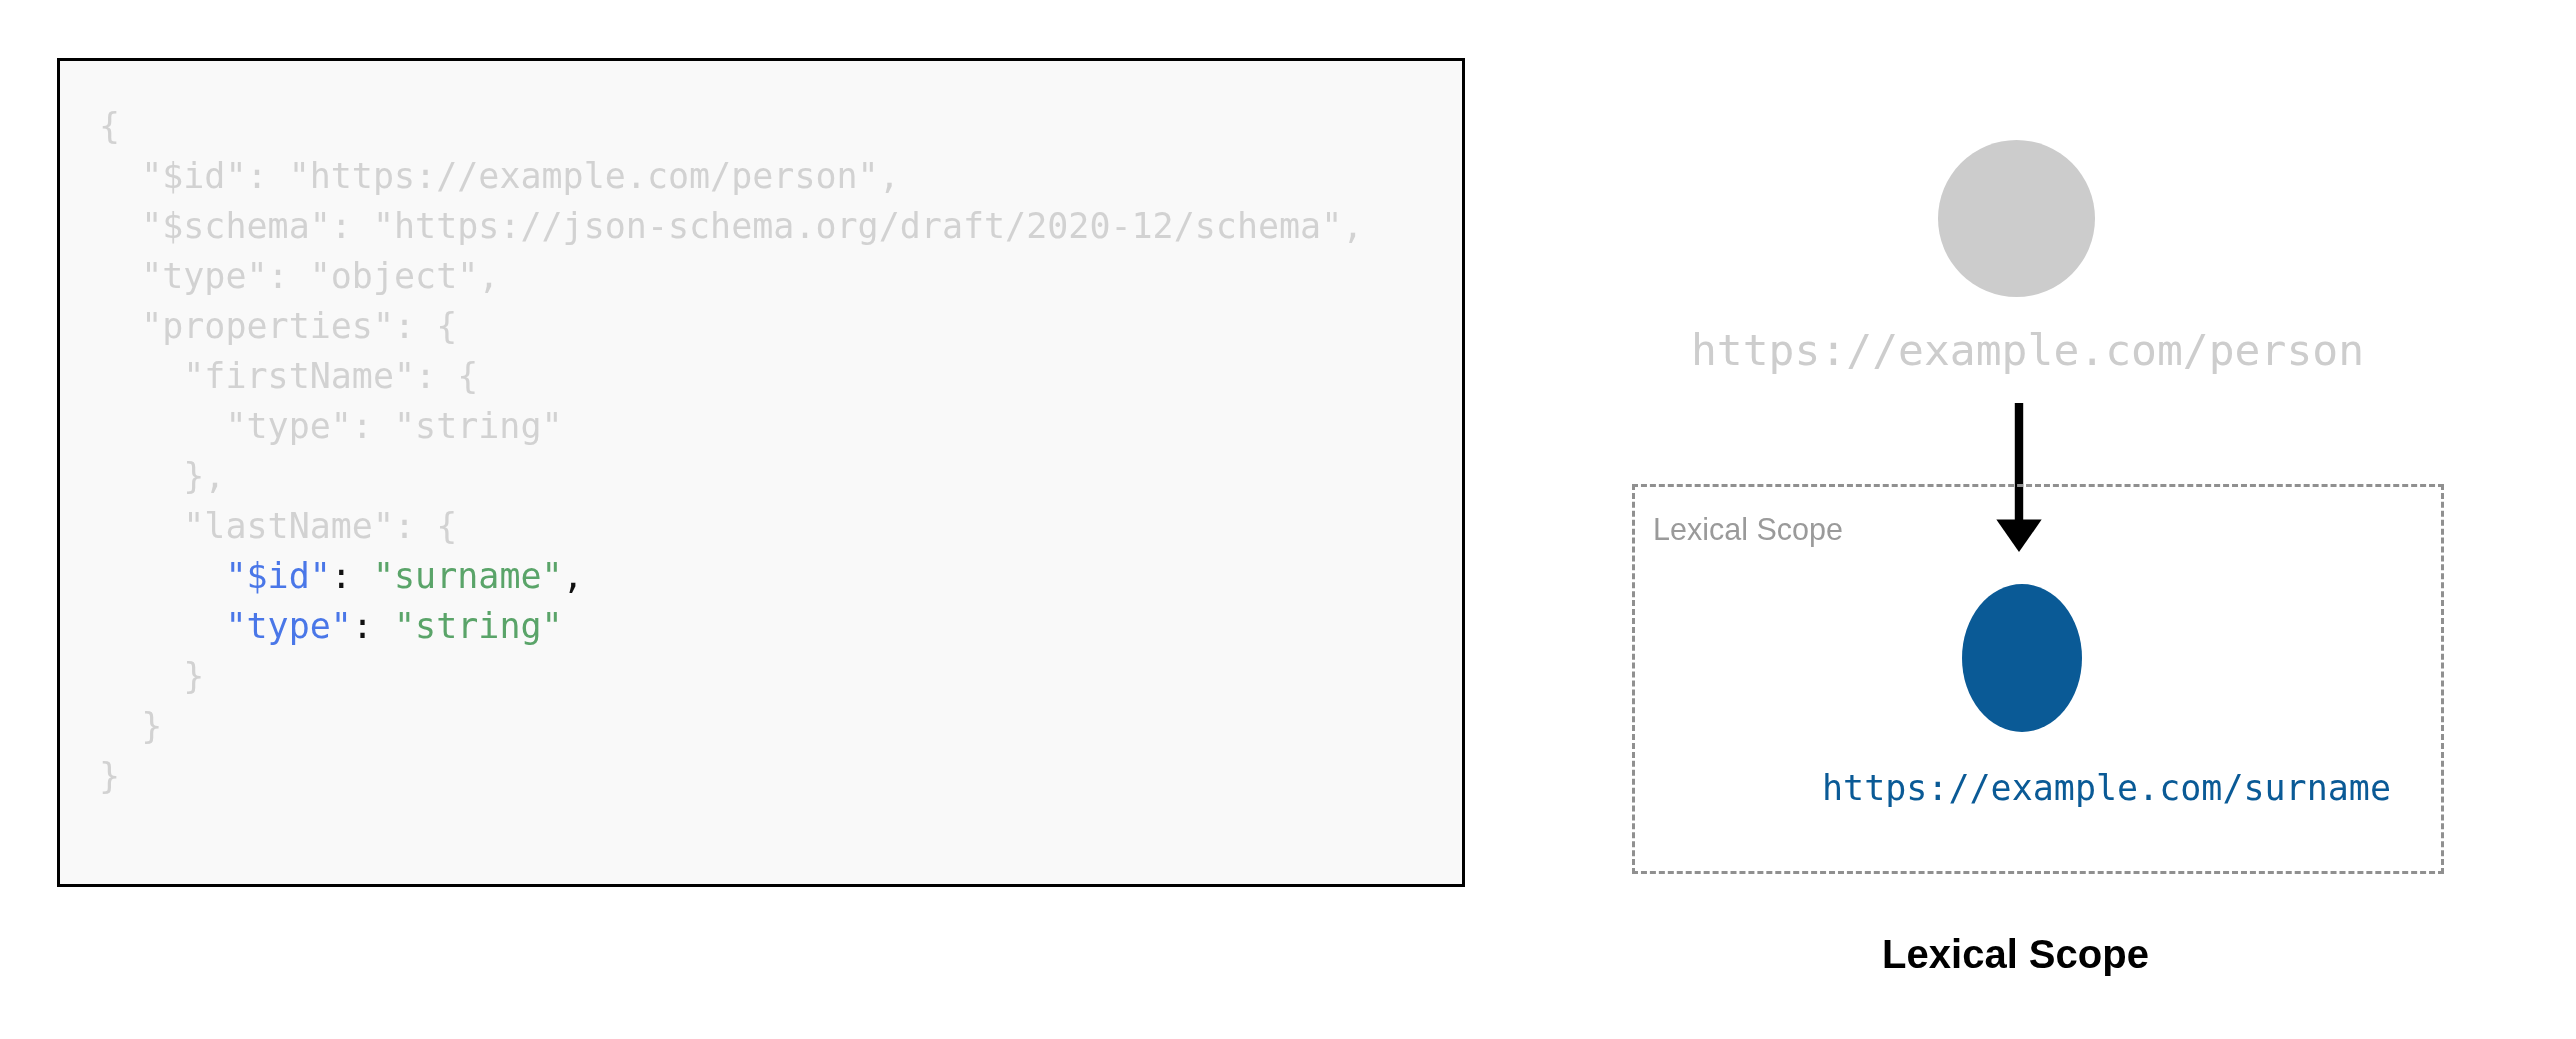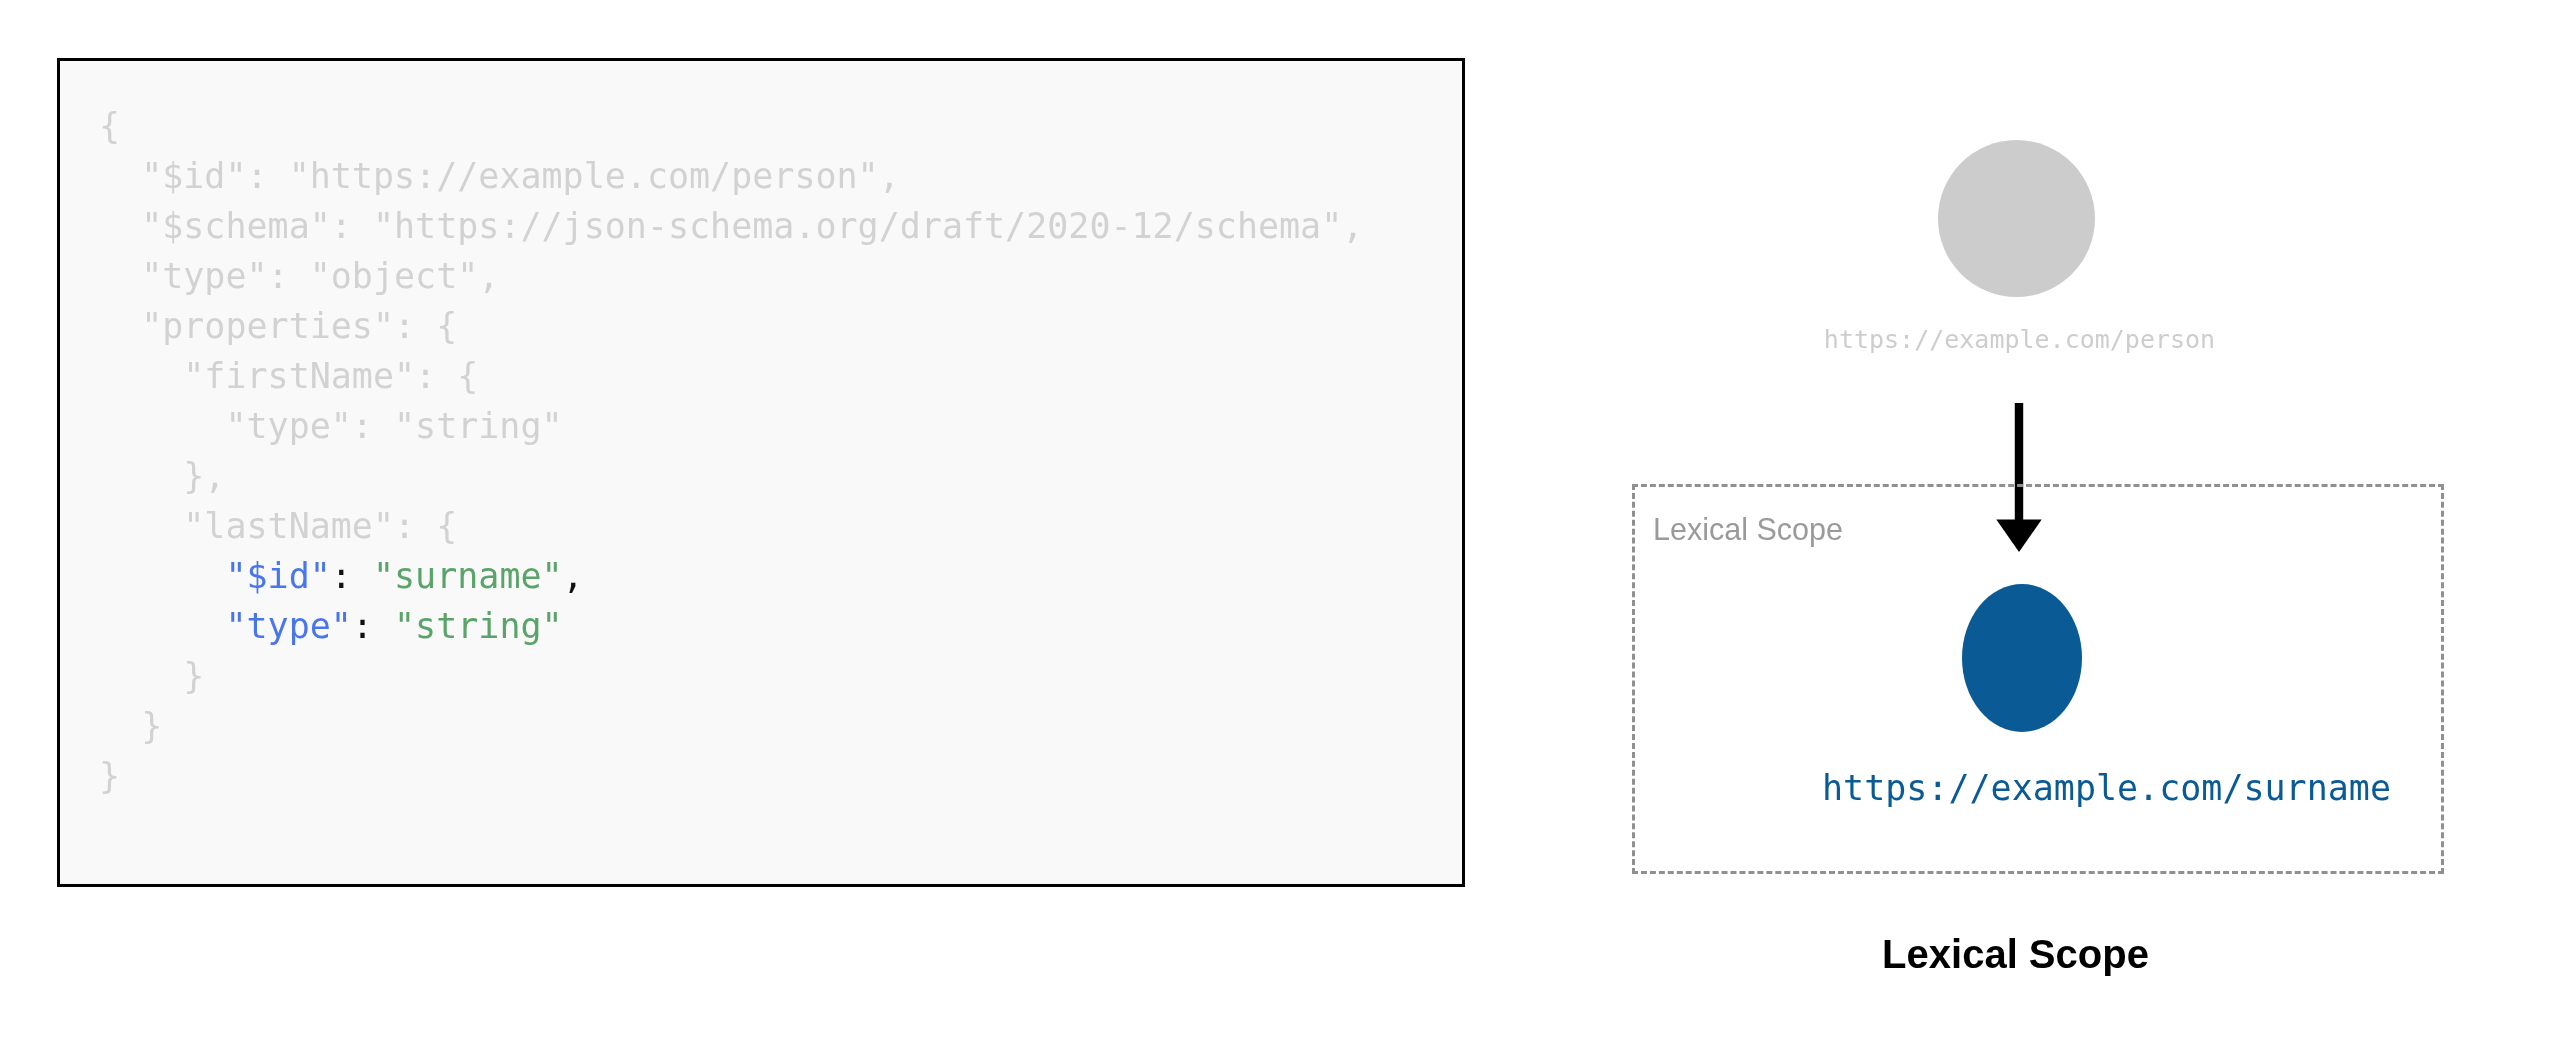--- a/index.html
+++ b/index.html
@@ -89,27 +89,27 @@
     left: 431px;
     top: 140px;
     width: 157px;
     height: 157px;
     border-radius: 50%;
     background: #cccccc;
   }
 
   #outer-node-label {
     position: absolute;
-    left: 4px;
+    left: 12px;
     top: 325px;
     width: 1017px;
     text-align: center;
     white-space: nowrap;
     font-family: "DejaVu Sans Mono", "Liberation Mono", monospace;
-    font-size: 25px;
+    font-size: 43px;
     color: #cdcdcd;
   }
 
   #scope-arrow {
     position: absolute;
     left: 473px;
     top: 403px;
     width: 78px;
     height: 149px;
     overflow: visible;

